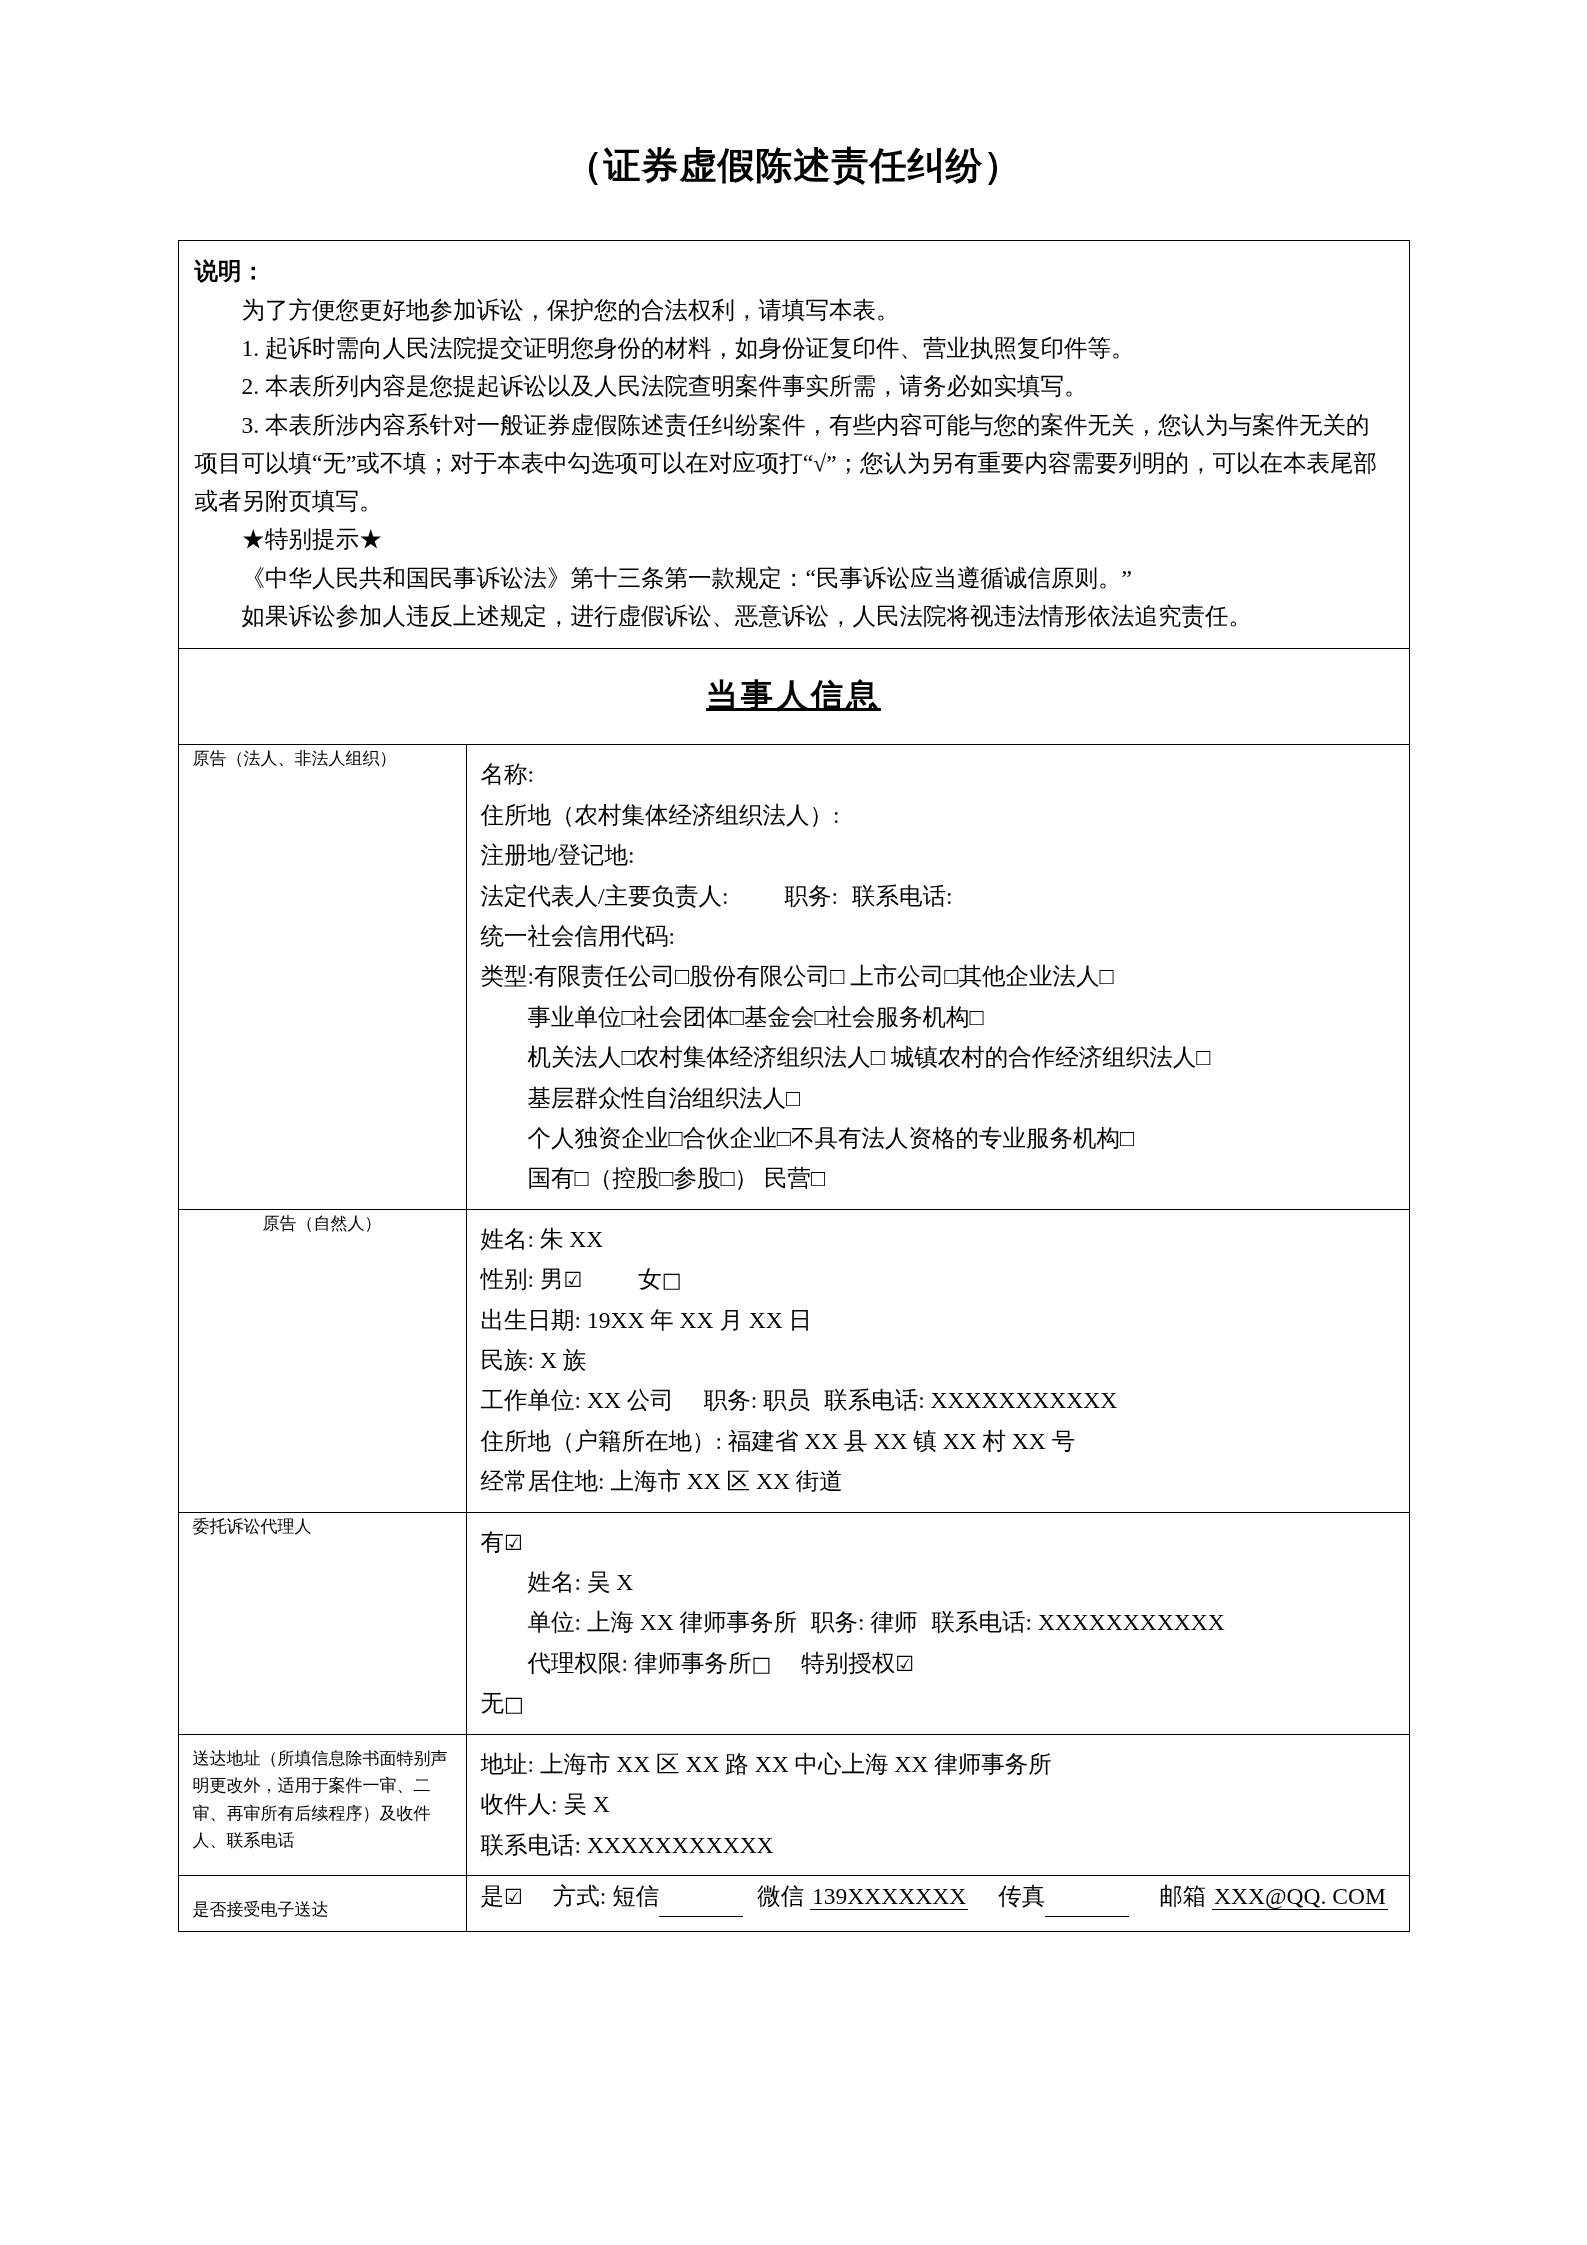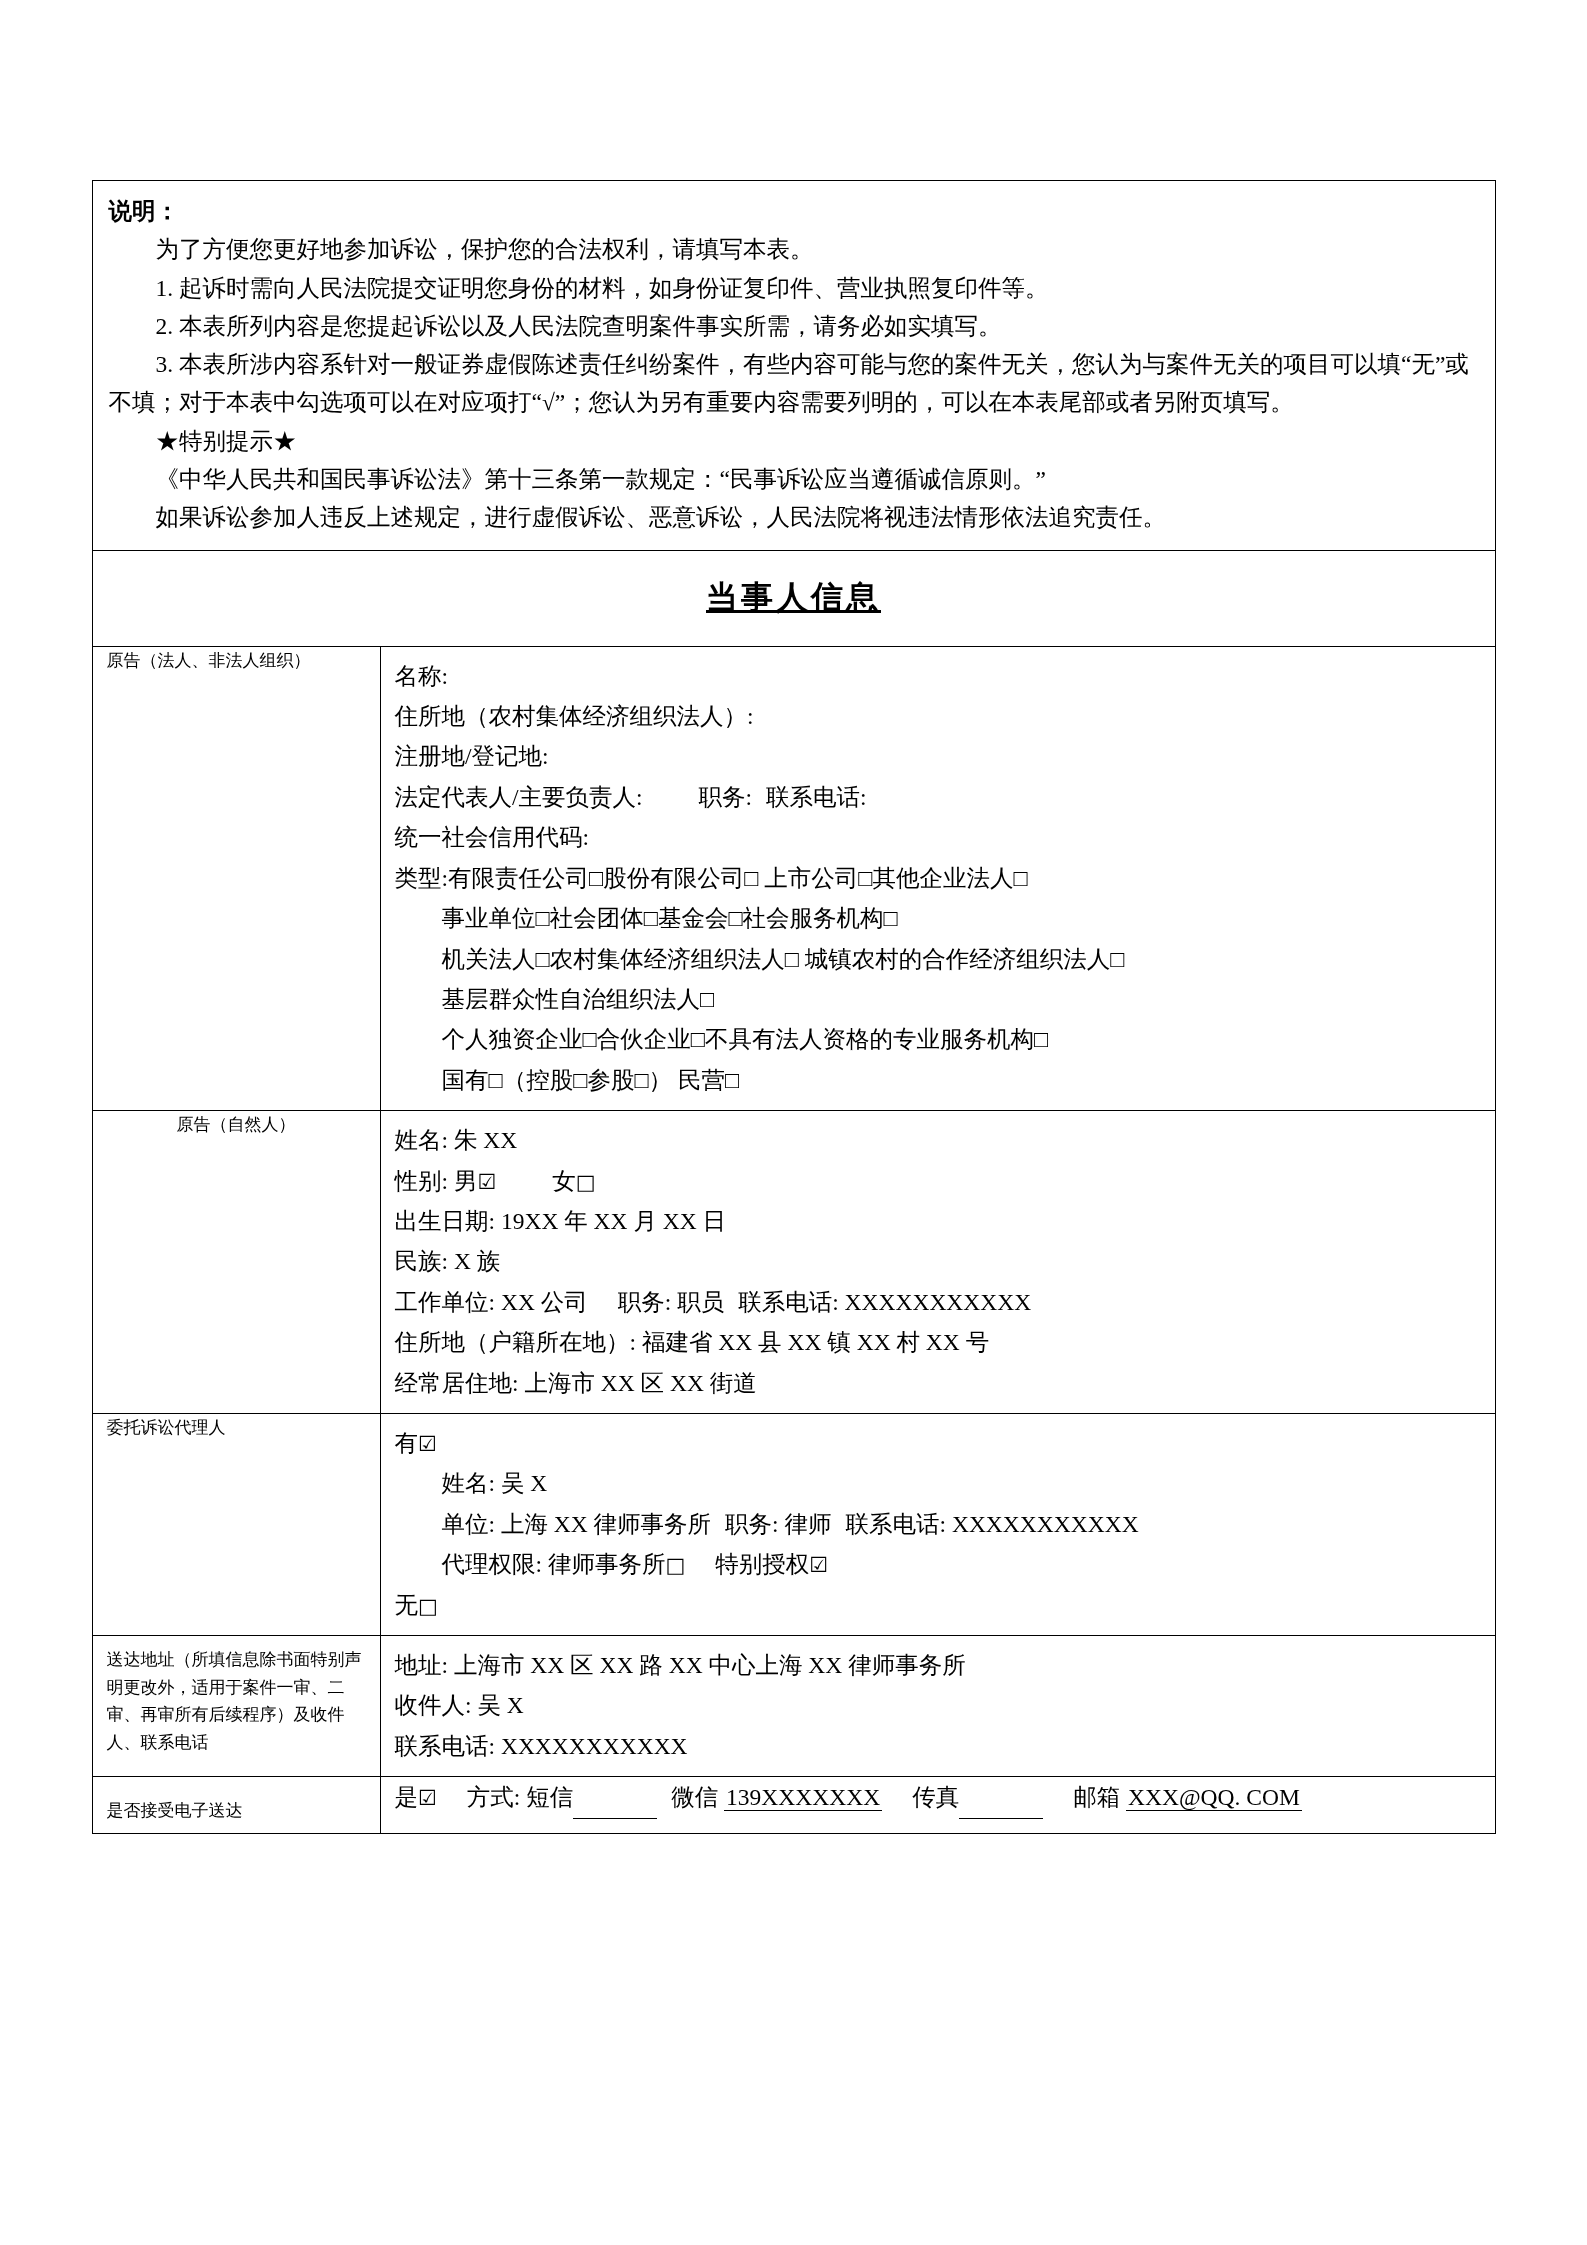--- a/index.html
+++ b/index.html
@@ -38,21 +38,21 @@
     font-size: 37px;
     font-weight: bold;
     letter-spacing: 1px;
     line-height: 1.2;
     margin: 16px 0 0 0;
   }
 
   
   .form-wrap {
     margin: 0 auto;
-    width: 1404px;
+    width: 1232px;
     margin-top: 52px;
   }
   table.form {
     width: 100%;
     border-collapse: collapse;
     table-layout: fixed;
   }
   table.form td {
     border: 1.4px solid #000000;
     vertical-align: top;
@@ -125,20 +125,21 @@
     border-bottom: 1.3px solid #000;
     padding: 0 2px;
   }
 </style>
 </head>
 <body>
 
 <div class="page">
 
   <div class="title-block">
+    <div class="doc-subtitle">（证券虚假陈述责任纠纷）</div>
   </div>
 
   <div class="form-wrap">
     <table class="form">
       <colgroup>
         <col class="col-label">
         <col>
       </colgroup>
 
       <tbody>

